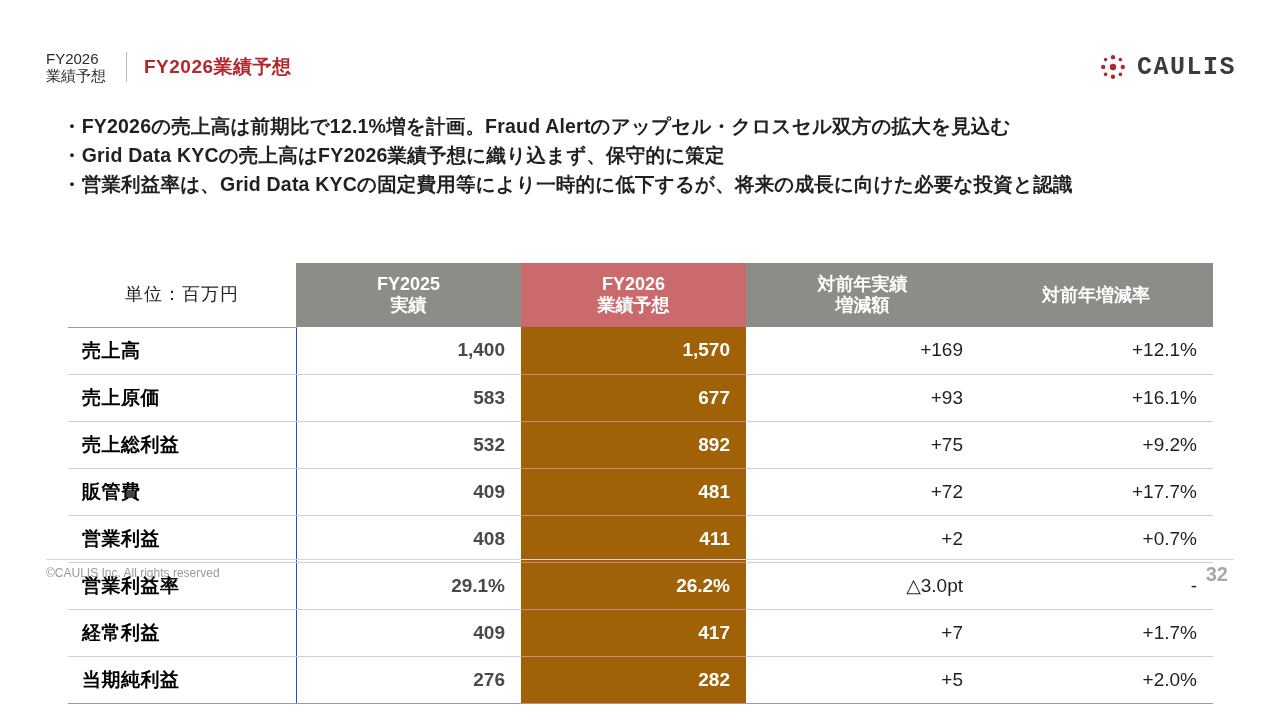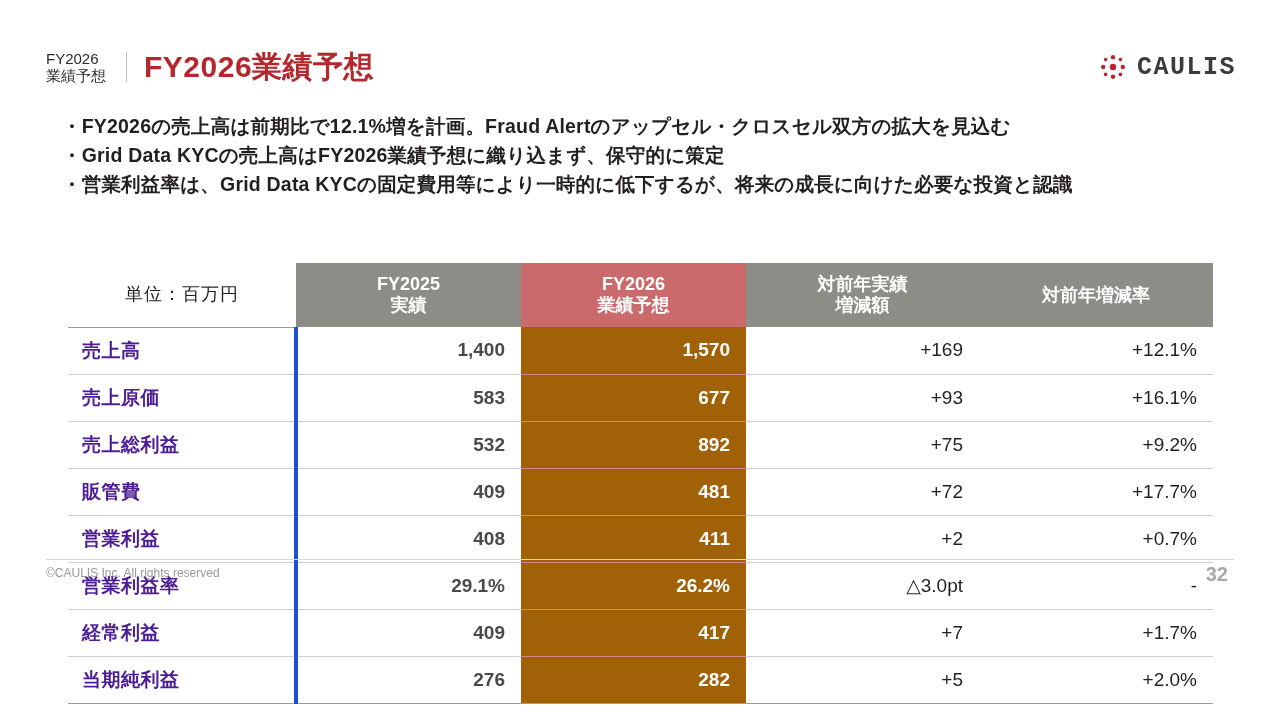--- a/index.html
+++ b/index.html
@@ -32,21 +32,21 @@
     white-space: pre-line;
     letter-spacing: 0px;
   }
   .header-sep {
     width: 1px;
     height: 30px;
     background: #b9b9b9;
     margin: 0 17px 0 20px;
   }
   .header-title {
-    font-size: 30px;
+    font-size: 19px;
     font-weight: bold;
     color: #b3272d;
     letter-spacing: 0.5px;
   }
 
   .logo {
     position: absolute;
     right: 44px; top: 52px;
     display: flex;
     align-items: center;
@@ -118,30 +118,30 @@
   tbody td {
     height: 47px;
     font-size: 19px;
     font-weight: bold;
     vertical-align: middle;
     border-bottom: 1px solid #cfcfcf;
   }
   td.label {
     text-align: left;
     padding-left: 14px;
-    color: #4c1d95;
+    color: #000000;
     letter-spacing: 0.5px;
     font-family: Liberation Mono, monospace;
   }
   td.val-gray {
     text-align: right;
     padding-right: 16px;
     color: #4a4a4a;
     background: #ffffff;
-    border-left: 4px solid #1d4ed8;
+    border-left: 1px solid #1d4ed8;
   }
   td.val-red {
     text-align: right;
     padding-right: 16px;
     color: #ffffff;
     background: #a16207;
     border-bottom: 1px solid #d98384;
   }
   td.val-plain {
     text-align: right;

